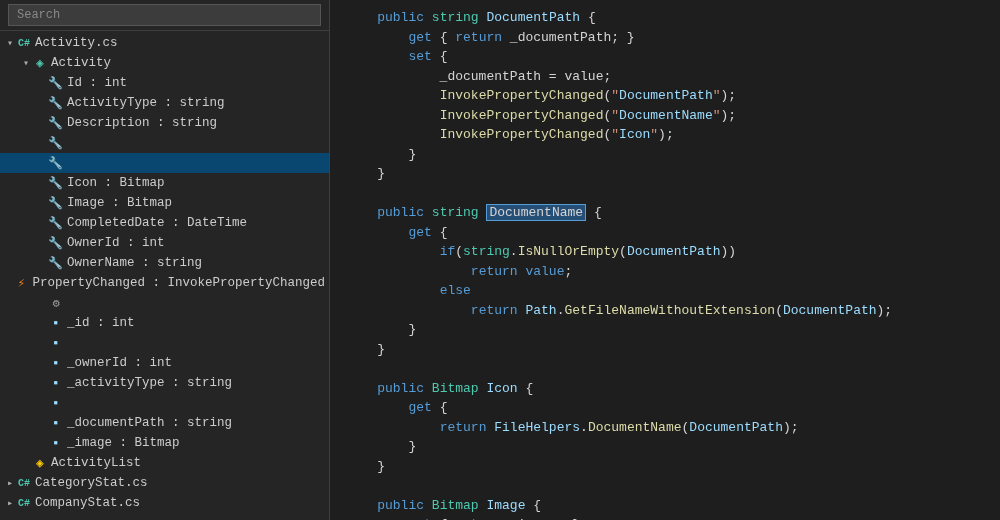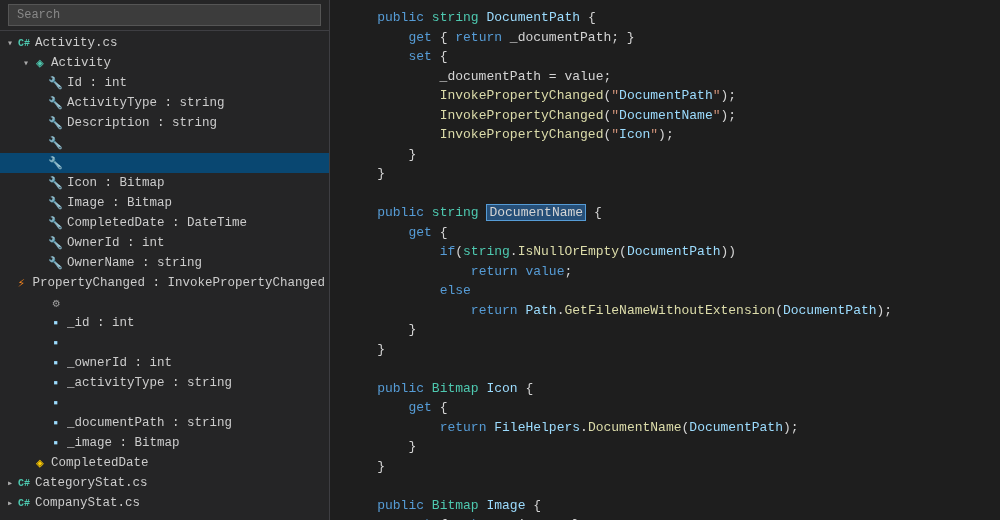--- a/index.html
+++ b/index.html
@@ -254,21 +254,21 @@
         <div class="tree-item">
           <span class="tree-indent" style="width: 32px; display: inline-block;"></span>
           <span class="tree-arrow"></span>
           <span class="tree-icon" style="color: rgb(156, 220, 254); font-weight: normal; font-size: 13px;">▪</span>
           <span class="tree-label">_image : Bitmap</span>
         </div>
         <div class="tree-item">
           <span class="tree-indent" style="width: 16px; display: inline-block;"></span>
           <span class="tree-arrow"></span>
           <span class="tree-icon" style="color: rgb(255, 204, 0); font-weight: normal; font-size: 13px;">◈</span>
-          <span class="tree-label">CompletedDate</span>
+          <span class="tree-label">ActivityList</span>
         </div>
         <div class="tree-item">
           <span class="tree-indent" style="width: 0px; display: inline-block;"></span>
           <span class="tree-arrow">▸</span>
           <span class="tree-icon" style="color: rgb(78, 201, 176); font-weight: bold; font-size: 10px;">C#</span>
           <span class="tree-label">CategoryStat.cs</span>
         </div>
         <div class="tree-item">
           <span class="tree-indent" style="width: 0px; display: inline-block;"></span>
           <span class="tree-arrow">▸</span>

